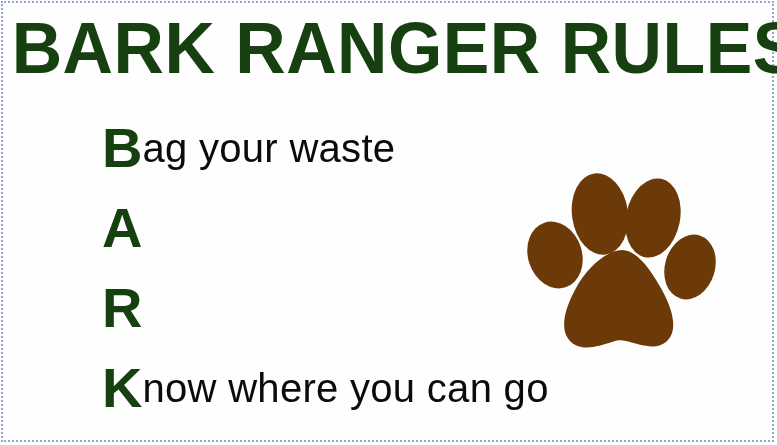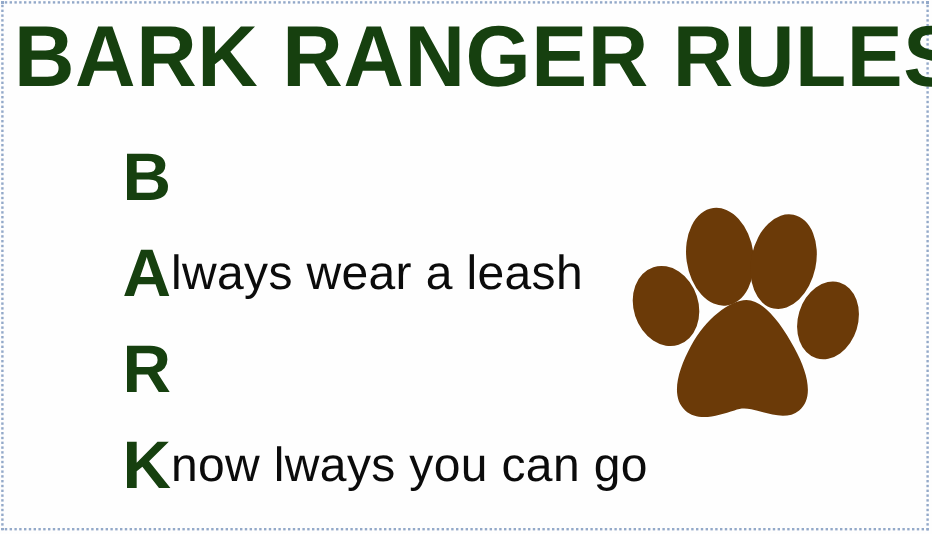--- a/index.html
+++ b/index.html
@@ -98,34 +98,34 @@
 <div id="poster">
 
   <div id="frame"></div>
 
   <div id="title">BARK RANGER RULES</div>
 
   <div id="rules">
 
     <div class="rule-line">
       <span class="rule-initial">B</span>
+      <span class="rule-rest">ag your waste</span>
     </div>
 
     <div class="rule-line">
       <span class="rule-initial">A</span>
-      <span class="rule-rest">lways wear a leash</span>
     </div>
 
     <div class="rule-line">
       <span class="rule-initial">R</span>
     </div>
 
     <div class="rule-line">
       <span class="rule-initial">K</span>
-      <span class="rule-rest">now lways you can go</span>
+      <span class="rule-rest">now where you can go</span>
     </div>
 
   </div>
 
   <div id="paw">
     <svg viewBox="0 0 194 185" xmlns="http://www.w3.org/2000/svg" aria-hidden="true">
       <g fill="#6b3a08">
 
         <ellipse cx="33" cy="83" rx="27" ry="34" transform="rotate(-18 33 83)"></ellipse>
 

